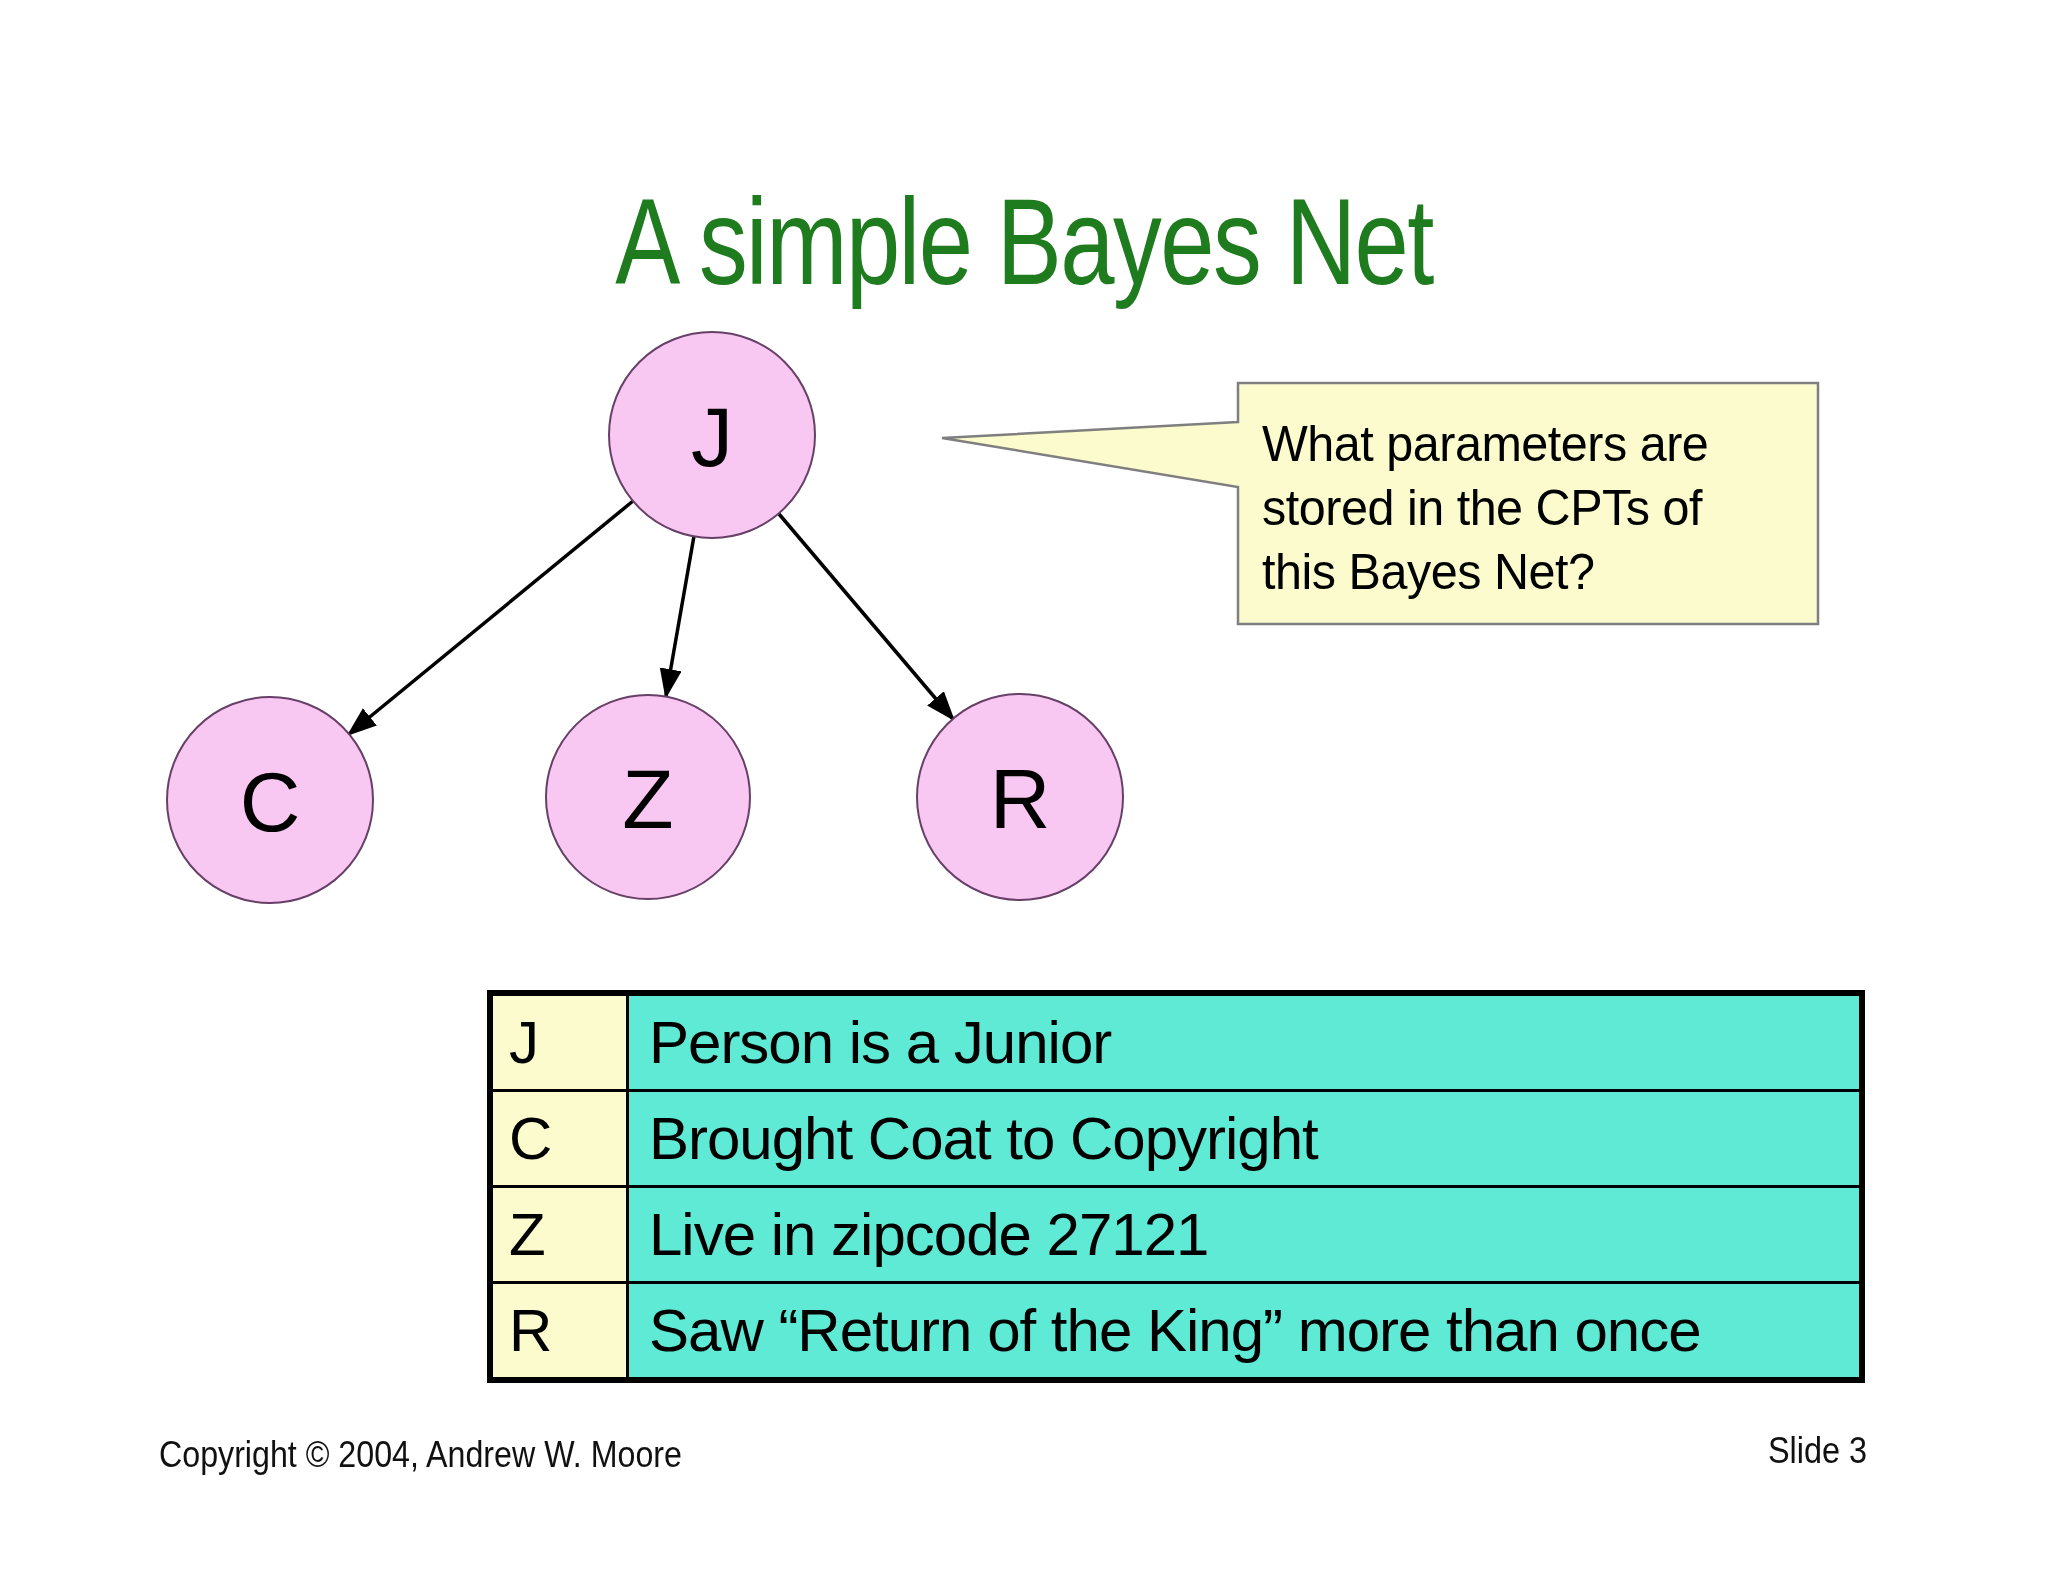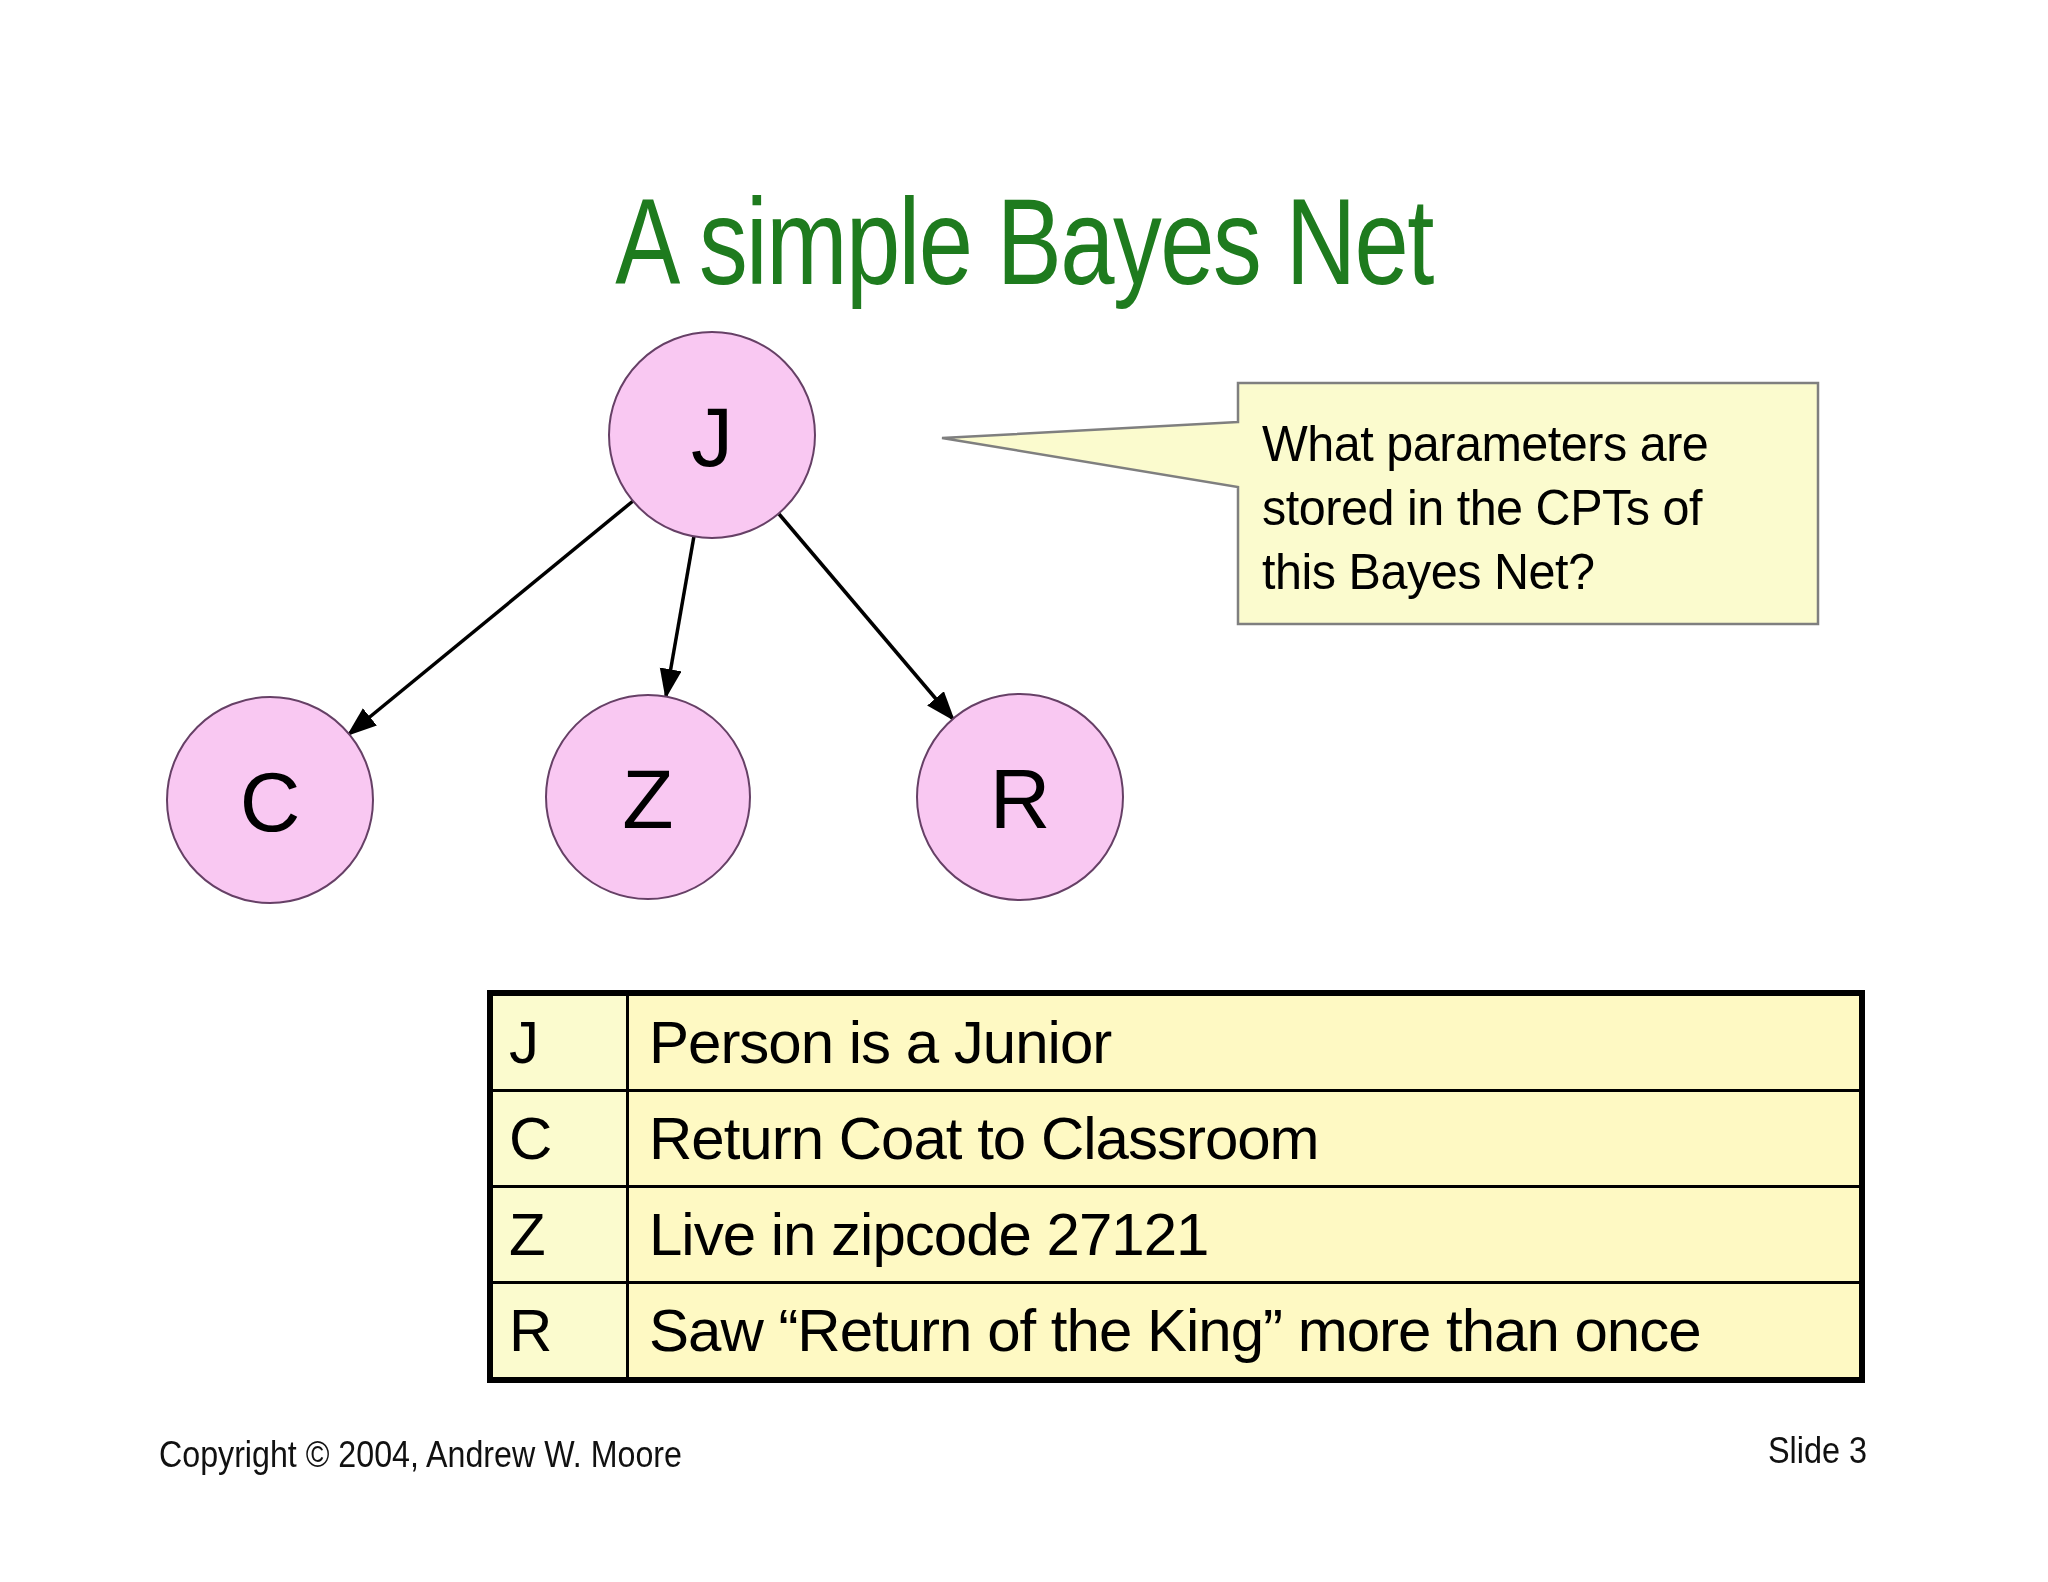--- a/index.html
+++ b/index.html
@@ -54,21 +54,21 @@
     vertical-align:middle;
     letter-spacing:-1px;
   }
   .legend{border:6px solid #000000;}
   .legend .key-cell{
     width:116px;
     background:#fbfbce;
     padding-left:16px;
   }
   .legend .desc-cell{
-    background:#fef9c3;
+    background:#5eead4;
     padding-left:20px;
     white-space:nowrap;
   }
   .footer-left{
     position:absolute;
     left:159px;top:1434px;
     font-size:37px;
     color:#111111;
     transform:scaleX(0.87);
     transform-origin:0 0;
@@ -125,21 +125,21 @@
   <div class="callout-text">What parameters are stored in the CPTs of this Bayes Net?</div>
 
   <table class="legend">
     <tbody>
       <tr>
         <td class="key-cell">J</td>
         <td class="desc-cell">Person is a Junior</td>
       </tr>
       <tr>
         <td class="key-cell">C</td>
-        <td class="desc-cell">Return Coat to Classroom</td>
+        <td class="desc-cell">Brought Coat to Copyright</td>
       </tr>
       <tr>
         <td class="key-cell">Z</td>
         <td class="desc-cell">Live in zipcode 27121</td>
       </tr>
       <tr>
         <td class="key-cell">R</td>
         <td class="desc-cell">Saw “Return of the King” more than once</td>
       </tr>
     </tbody>

